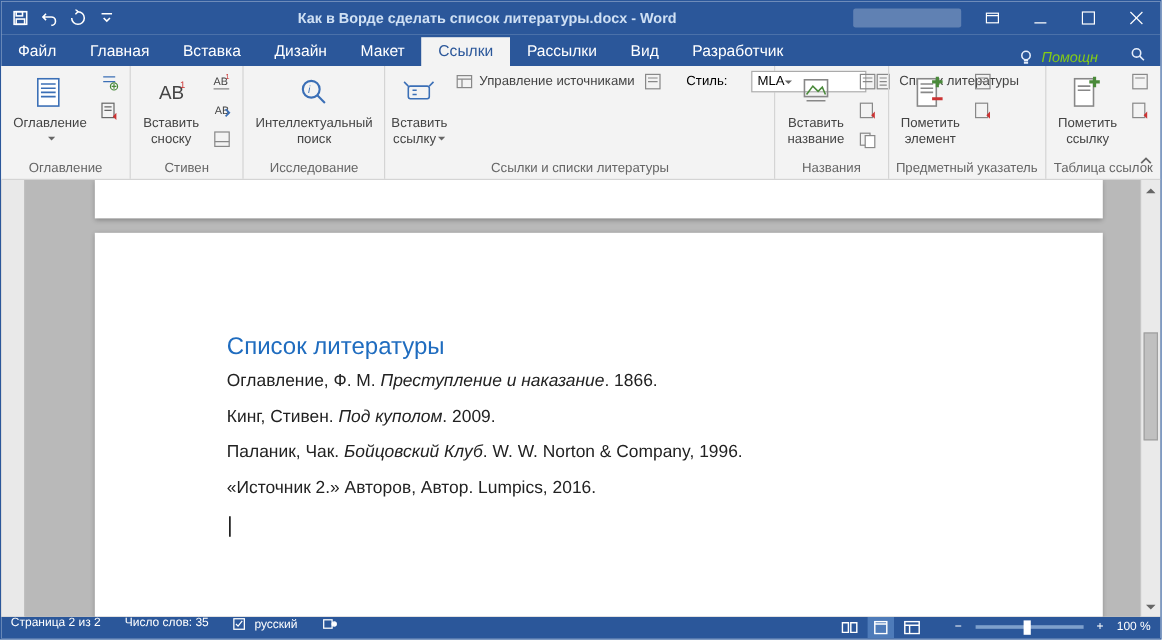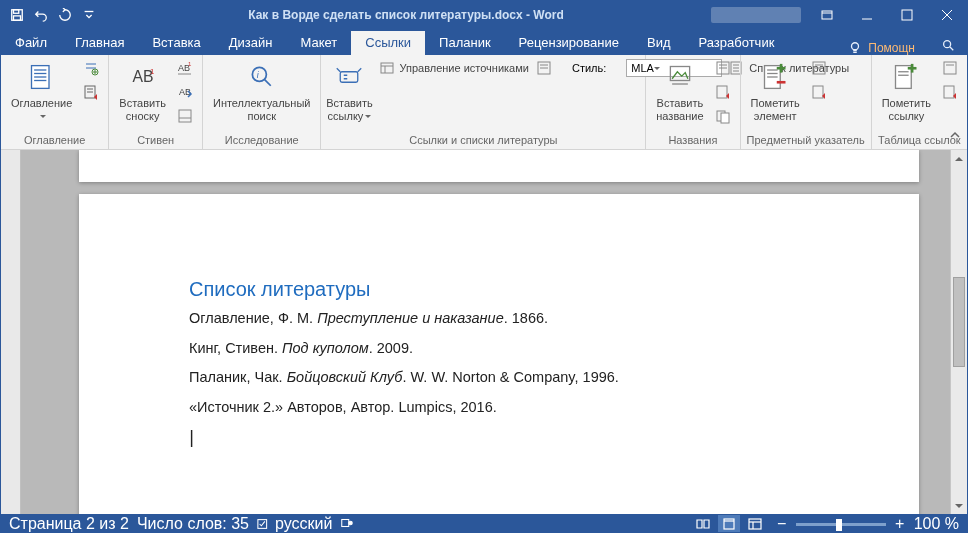--- a/index.html
+++ b/index.html
@@ -14,21 +14,21 @@
 .titlebar .winbtns { display: flex; }
 .titlebar .winbtns .wbtn { width: 40px; height: 28px; display: flex; align-items: center; justify-content: center; cursor: pointer; }
 .titlebar .winbtns svg { width: 12px; height: 12px; fill: none; stroke: #fff; stroke-width: 1; }
 .titlebar .blur { background: rgba(255,255,255,0.25); width: 90px; height: 16px; border-radius: 2px; margin-right: 6px; }
 
 
 .tabs { height: 26px; background: #2b579a; display: flex; align-items: flex-end; color: #fff; font-size: 13px; }
 .tab { padding: 4px 14px 5px; cursor: pointer; white-space: nowrap; }
 .tab.active { background: #f3f3f3; color: #2b579a; }
 .tabs .spacer { flex: 1; }
-.tabs .help { display: flex; align-items: center; gap: 6px; padding: 0 14px; font-size: 12px; color: #fdba74; }
+.tabs .help { display: flex; align-items: center; gap: 6px; padding: 0 14px; font-size: 12px; color: #84cc16; font-style: italic; }
 .tabs .help svg { width: 14px; height: 14px; fill: none; stroke: #e6eefb; stroke-width: 1.5; }
 .tabs .search-icon { padding: 0 12px; }
 
 
 .ribbon { height: 95px; background: #f3f3f3; border-bottom: 1px solid #d4d4d4; display: flex; position: relative; }
 .group { border-right: 1px solid #d4d4d4; padding: 2px 6px 0; display: flex; flex-direction: column; justify-content: space-between; }
 .group-content { display: flex; align-items: flex-start; gap: 4px; }
 .group-label { text-align: center; font-size: 11px; color: #666; padding: 2px 0 3px; white-space: nowrap; }
 
 .bigbtn { display: flex; flex-direction: column; align-items: center; justify-content: flex-start; padding: 2px 4px; cursor: pointer; font-size: 11px; color: #444; text-align: center; min-width: 44px; }
@@ -61,21 +61,21 @@
 .page .entry i { font-style: italic; }
 .page .cursor { font-size: 18px; color: #222; }
 
 .scroll-v { width: 17px; background: #eaeaea; border-left: 1px solid #c6c6c6; display: flex; flex-direction: column; }
 .scroll-v .arr { height: 17px; display: flex; align-items: center; justify-content: center; cursor: pointer; }
 .scroll-v .arr svg { width: 8px; height: 8px; fill: #666; }
 .scroll-v .track { flex: 1; position: relative; }
 .scroll-v .thumb { position: absolute; left: 2px; right: 2px; top: 110px; height: 90px; background: #c0c0c0; border: 1px solid #a0a0a0; }
 
 
-.status { height: 20px; background: #2b579a; color: #fff; display: flex; align-items: center; font-size: 16px; padding: 0 8px; gap: 8px; }
+.status { height: 20px; background: #2b579a; color: #fff; display: flex; align-items: flex-start; font-size: 10px; padding: 0 8px; gap: 20px; }
 .status .sep { flex: 1; }
 .status .viewbtns { display: flex; align-items: center; gap: 4px; }
 .status .vb { width: 22px; height: 18px; display: flex; align-items: center; justify-content: center; cursor: pointer; }
 .status .vb.active { background: #4e7bb9; }
 .status .vb svg { width: 14px; height: 12px; fill: none; stroke: #fff; stroke-width: 1.2; }
 .zoom { display: flex; align-items: center; gap: 6px; }
 .zoom .slider { width: 90px; height: 3px; background: #7ea0cc; position: relative; }
 .zoom .slider .knob { position: absolute; left: 45%; top: -4px; width: 6px; height: 12px; background: #fff; }
 .zoom .zbtn { width: 16px; height: 16px; display: flex; align-items: center; justify-content: center; cursor: pointer; }
 .status .lang svg, .status .icn svg { width: 14px; height: 12px; fill: none; stroke: #fff; stroke-width: 1.2; }
@@ -138,22 +138,21 @@
   </div>
 </div>
 
 <div class="tabs">
   <div class="tab">Файл</div>
   <div class="tab">Главная</div>
   <div class="tab">Вставка</div>
   <div class="tab">Дизайн</div>
   <div class="tab">Макет</div>
   <div class="tab active">Ссылки</div>
-  <div class="tab">Паланик</div>
-  <div class="tab">Рецензирование</div>
+  <div class="tab">Рассылки</div>
   <div class="tab">Вид</div>
   <div class="tab">Разработчик</div>
   <div class="spacer"></div>
   <div class="help">
     <svg viewBox="0 0 16 16">
         <circle cx="8" cy="6" r="4"></circle>
         <line x1="6" y1="11" x2="10" y2="11"></line>
         <line x1="6" y1="13" x2="10" y2="13"></line>
       </svg>
     <span>Помощн</span>

